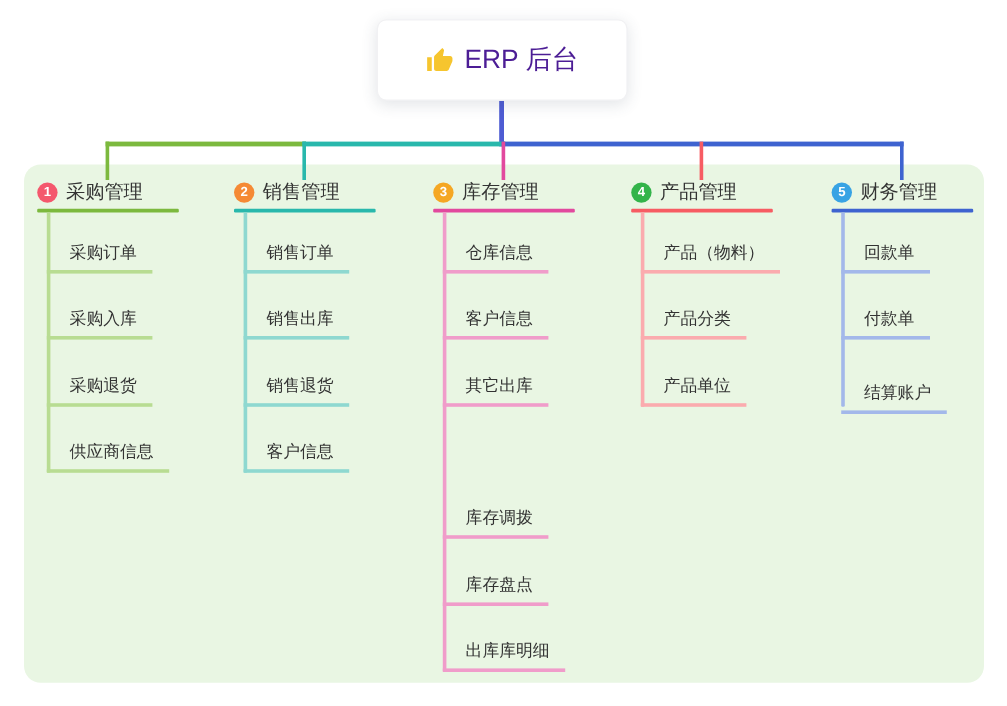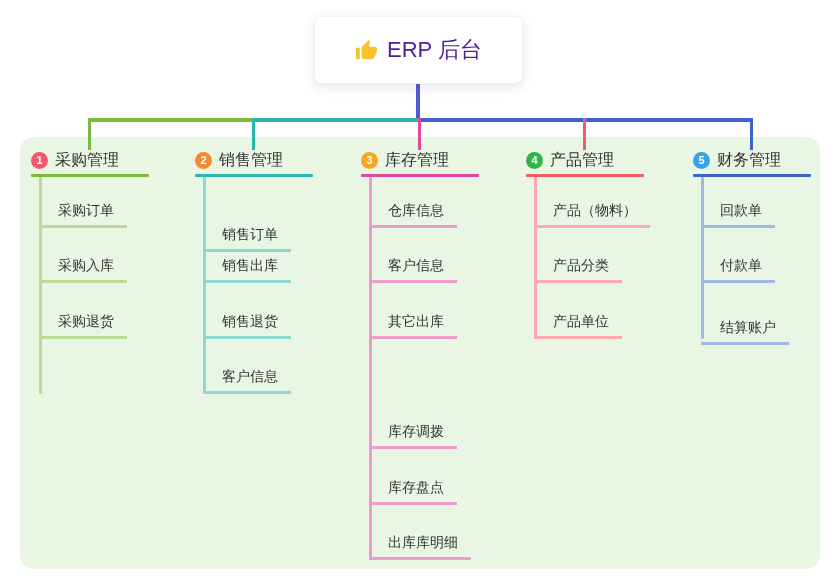--- a/index.html
+++ b/index.html
@@ -73,29 +73,30 @@
       <div class="branch-col" style="left: 31px; top: 150px;">
         <div class="branch-header">
           <span class="badge" style="background: rgb(244, 88, 109);">1</span>
           <span class="branch-label">采购管理</span>
         </div>
         <div class="branch-underline" style="background: rgb(124, 185, 62); width: 118px;"></div>
         <div class="trunk" style="top: 27px; height: 216.99px; background: rgb(184, 220, 146);"></div>
         <div class="child" style="top: 50px; border-bottom-color: rgb(184, 220, 146);">采购订单</div>
         <div class="child" style="top: 105.33px; border-bottom-color: rgb(184, 220, 146);">采购入库</div>
         <div class="child" style="top: 160.66px; border-bottom-color: rgb(184, 220, 146);">采购退货</div>
+        <div class="child" style="top: 215.99px; border-bottom-color: rgb(184, 220, 146);">供应商信息</div>
       </div>
       <div class="branch-col" style="left: 195px; top: 150px;">
         <div class="branch-header">
           <span class="badge" style="background: rgb(245, 138, 53);">2</span>
           <span class="branch-label">销售管理</span>
         </div>
         <div class="branch-underline" style="background: rgb(41, 184, 172); width: 118px;"></div>
         <div class="trunk" style="top: 27px; height: 216.99px; background: rgb(142, 216, 208);"></div>
-        <div class="child" style="top: 50px; border-bottom-color: rgb(142, 216, 208); margin-top: 24px;">销售订单</div>
+        <div class="child" style="top: 50px; border-bottom-color: rgb(142, 216, 208);">销售订单</div>
         <div class="child" style="top: 105.33px; border-bottom-color: rgb(142, 216, 208);">销售出库</div>
         <div class="child" style="top: 160.66px; border-bottom-color: rgb(142, 216, 208);">销售退货</div>
         <div class="child" style="top: 215.99px; border-bottom-color: rgb(142, 216, 208);">客户信息</div>
       </div>
       <div class="branch-col" style="left: 361px; top: 150px;">
         <div class="branch-header">
           <span class="badge" style="background: rgb(245, 167, 35);">3</span>
           <span class="branch-label">库存管理</span>
         </div>
         <div class="branch-underline" style="background: rgb(226, 73, 158); width: 118px;"></div>

